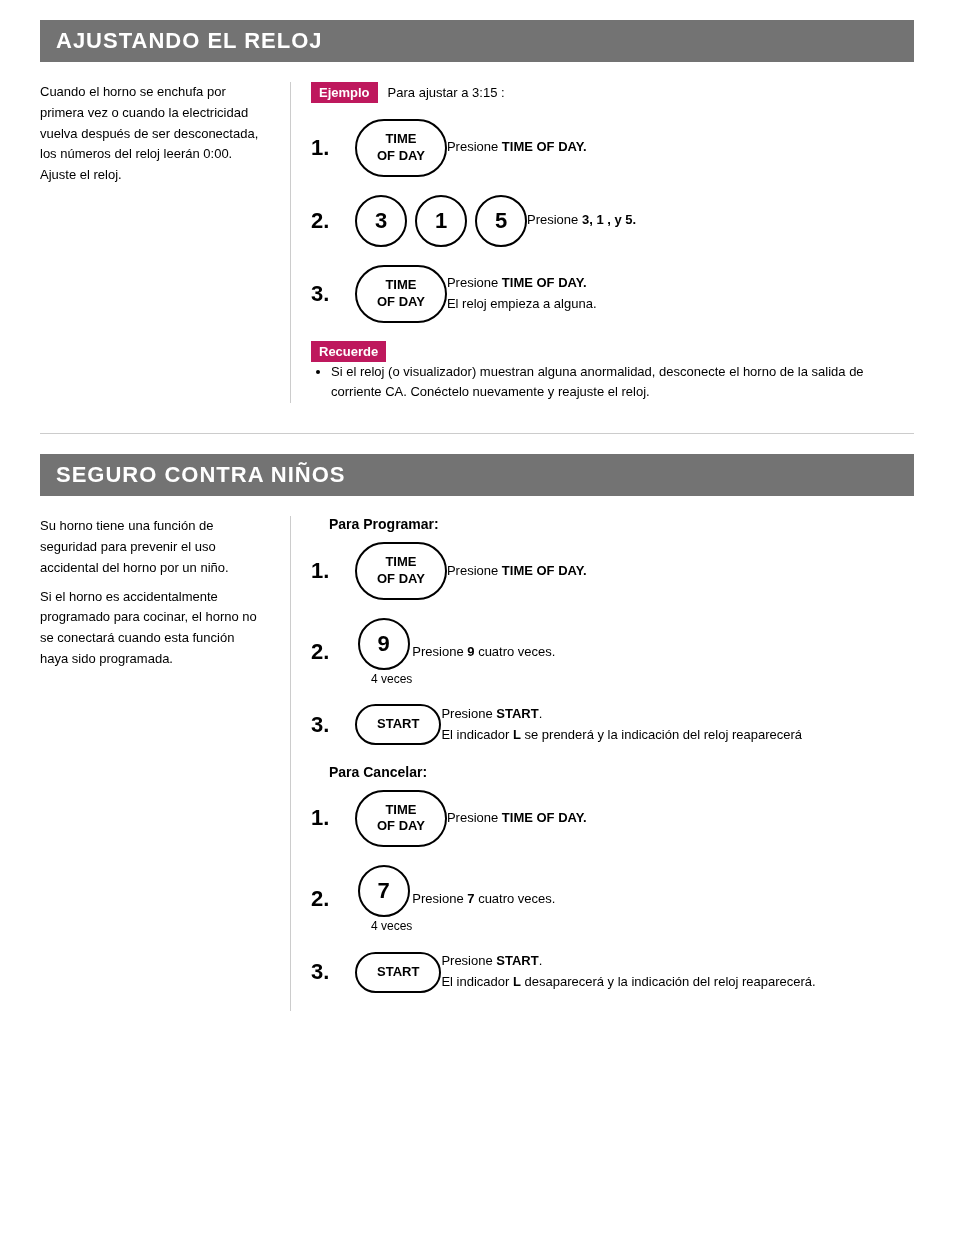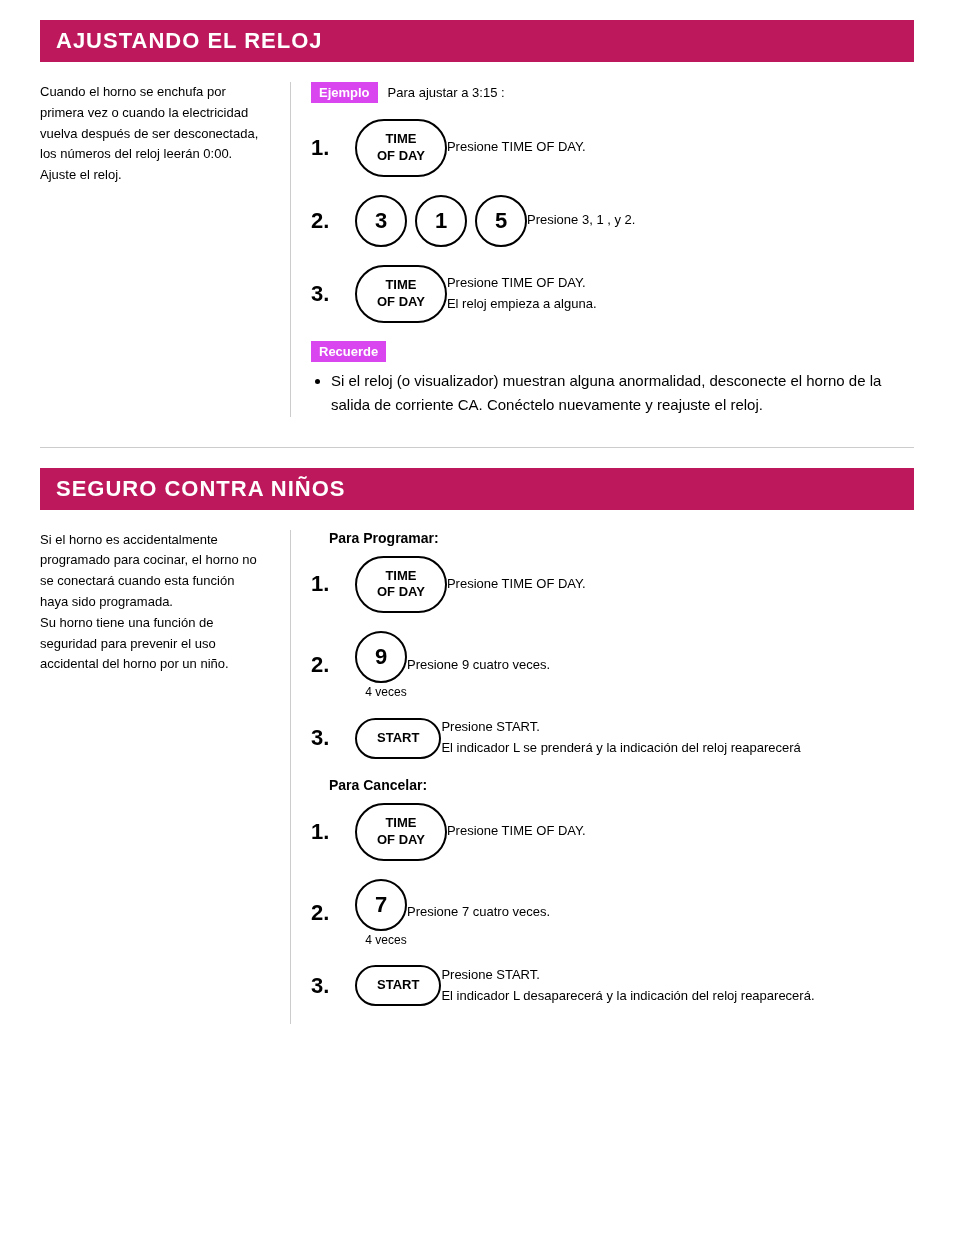--- a/index.html
+++ b/index.html
@@ -12,21 +12,21 @@
       color: #000;
     }
 
     .page {
       width: 954px;
       padding: 20px 40px;
     }
 
     
     .section-header {
-      background: #be185d;
+      background: #737373;
       color: #fff;
       font-size: 22px;
       font-weight: bold;
       padding: 8px 16px;
       margin-bottom: 20px;
       letter-spacing: 1px;
     }
 
     
     .section-body {
@@ -47,21 +47,21 @@
 
     
     .badge-row {
       display: flex;
       align-items: center;
       gap: 10px;
       margin-bottom: 16px;
     }
 
     .badge {
-      background: #d946ef;
+      background: #be185d;
       color: #fff;
       font-size: 13px;
       font-weight: bold;
       padding: 3px 8px;
     }
 
     .badge-text {
       font-size: 13px;
     }
 
@@ -114,34 +114,34 @@
       gap: 8px;
       align-items: center;
     }
 
     .step-label {
       font-size: 13px;
       line-height: 1.6;
     }
 
     .step-label b {
-      font-weight: normal;
+      font-weight: bold;
     }
 
     
     .recuerde-block {
       margin-top: 20px;
     }
 
     .recuerde-block ul {
       list-style: disc;
       padding-left: 20px;
-      font-size: 15px;
+      font-size: 13px;
       line-height: 1.6;
-      margin-top: 10px;
+      margin-top: 3px;
     }
 
     
     .section-divider {
       border: none;
       border-top: 1px solid #ccc;
       margin: 20px 0;
     }
 
     
@@ -155,21 +155,21 @@
     
     .sub-section {
       margin-top: 10px;
     }
 
     
     .sub-label {
       font-size: 12px;
       text-align: center;
       margin-top: 2px;
-      margin-left: 10px;
+      margin-left: 16px;
     }
 
     .key-with-label {
       display: flex;
       flex-direction: column;
       align-items: center;
     }
 
     
     .page-number {
@@ -219,21 +219,21 @@
 
         <div class="step">
           <span class="step-number">2.</span>
           <div class="step-content">
             <div class="keys-row">
               <span class="key-circle">3</span>
               <span class="key-circle">1</span>
               <span class="key-circle">5</span>
             </div>
             <span class="step-label">
-              <span>Presione </span><b>3, 1 , y 2.</b>
+              <span>Presione </span><b>3, 1 , y 5.</b>
             </span>
           </div>
         </div>
 
         <div class="step">
           <span class="step-number">3.</span>
           <div class="step-content">
             <div class="key-oval">
               <span>TIME</span><br>
               <span>OF DAY</span>
@@ -254,22 +254,22 @@
       </div>
     </div>
   </div>
 
   <hr class="section-divider">
 
   <div>
     <div class="section-header">SEGURO CONTRA NIÑOS</div>
     <div class="section-body">
       <div class="left-col">
+        <p style="margin-bottom:8px;">Su horno tiene una función de seguridad para prevenir el uso accidental del horno por un niño.</p>
         <p>Si el horno es accidentalmente programado para cocinar, el horno no se conectará cuando esta función haya sido programada.</p>
-        <p style="margin-bottom:8px;">Su horno tiene una función de seguridad para prevenir el uso accidental del horno por un niño.</p>
       </div>
       <div class="right-col right-col-bordered">
 
         <div class="sub-header">Para Programar:</div>
 
         <div class="step">
           <span class="step-number">1.</span>
           <div class="step-content">
             <div class="key-oval">
               <span>TIME</span><br>

